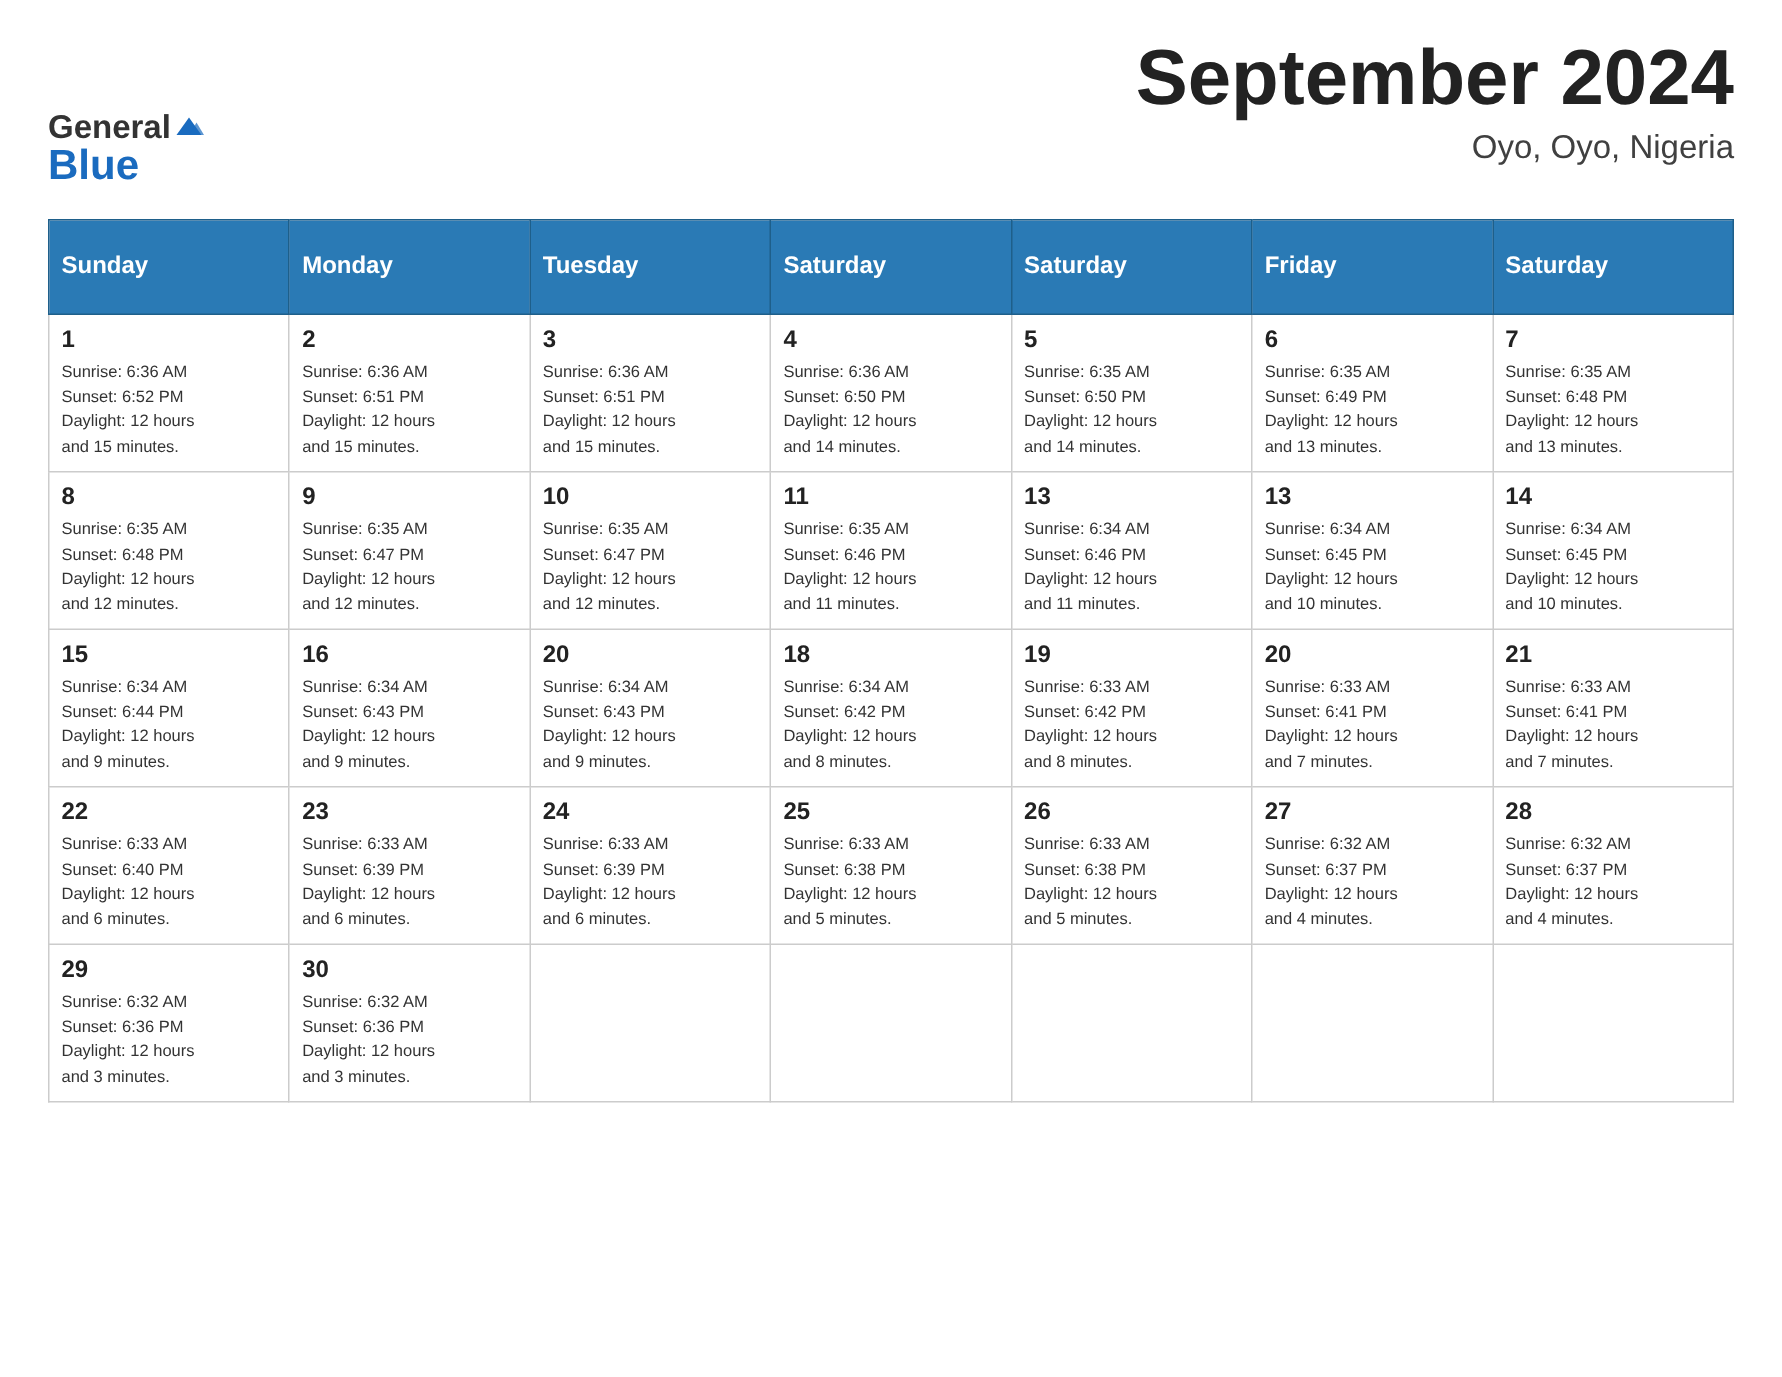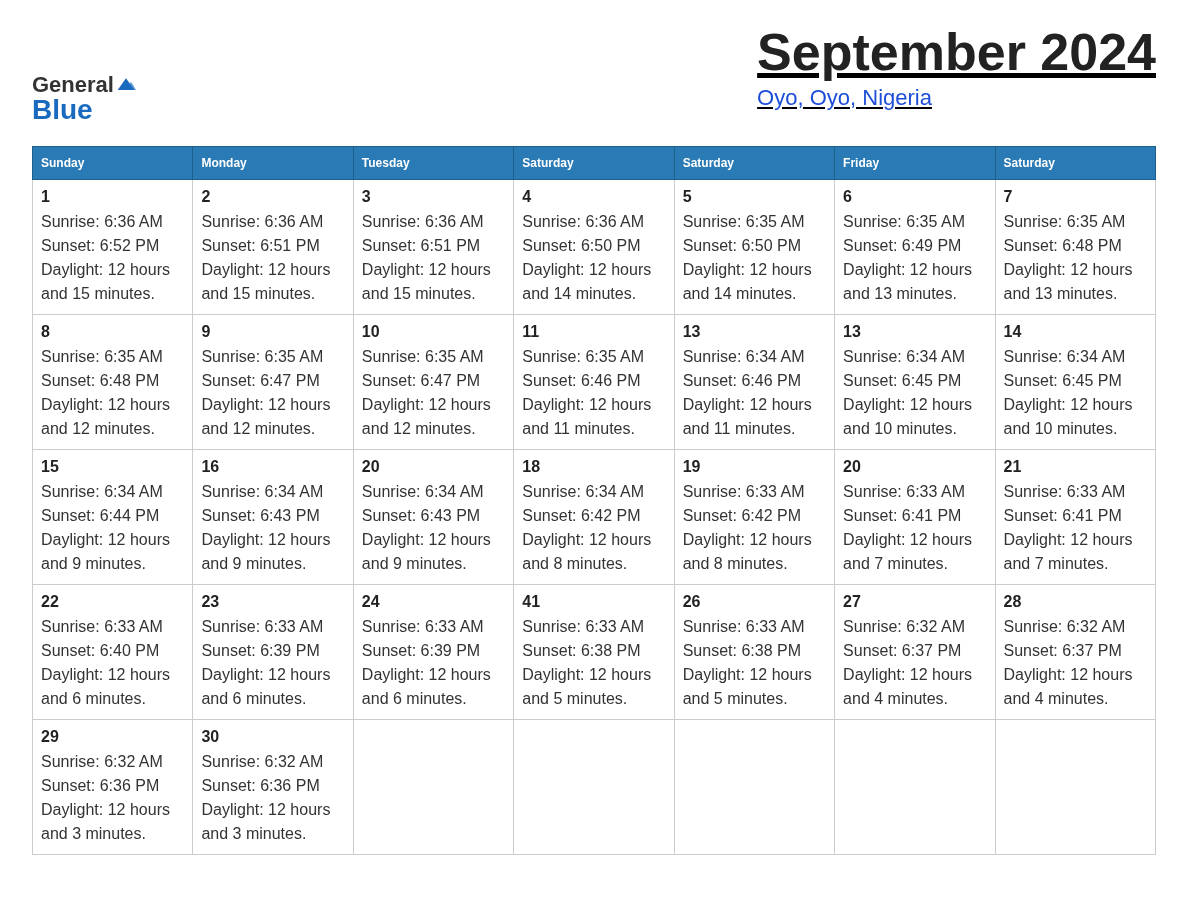--- a/index.html
+++ b/index.html
@@ -30,65 +30,64 @@
       font-size: 28px;
       font-weight: bold;
       color: #1a6bbf;
     }
     .logo-icon {
       width: 20px;
       height: 20px;
       margin-left: 2px;
     }
     .title-section {
-      text-align: left;
-      text-decoration: underline;
+      text-align: right;
     }
     .calendar-title {
       font-size: 52px;
       font-weight: bold;
       color: #222;
       line-height: 1.1;
     }
     .calendar-subtitle {
       font-size: 22px;
-      color: #1d4ed8;
+      color: #404040;
       margin-top: 4px;
     }
     .calendar-table {
       width: 100%;
       border-collapse: collapse;
       border: 1px solid #aaa;
     }
     .calendar-table th {
       background-color: #2a7ab5;
       color: #fff;
-      font-size: 12px;
+      font-size: 16px;
       font-weight: bold;
-      padding: 9px 8px;
+      padding: 22px 8px;
       text-align: left;
       border: 1px solid #1e5f8a;
     }
     .calendar-table td {
       vertical-align: top;
       padding: 8px;
       border: 1px solid #ccc;
       font-size: 13px;
       color: #333;
       min-height: 90px;
       width: calc(100% / 7);
     }
     .day-number {
       font-size: 16px;
       font-weight: bold;
       margin-bottom: 4px;
       color: #222;
     }
     .day-info {
-      font-size: 16px;
+      font-size: 11px;
       color: #333;
       line-height: 1.5;
     }
     .calendar-table tr td {
       background: #fff;
     }
     .calendar-table tbody tr:nth-child(odd) td {
       background: #fff;
     }
     .empty-cell {
@@ -347,21 +346,21 @@
         <td>
           <div class="day-number">24</div>
           <div class="day-info">
             Sunrise: 6:33 AM<br>
             Sunset: 6:39 PM<br>
             Daylight: 12 hours<br>
             and 6 minutes.
           </div>
         </td>
         <td>
-          <div class="day-number">41</div>
+          <div class="day-number">25</div>
           <div class="day-info">
             Sunrise: 6:33 AM<br>
             Sunset: 6:38 PM<br>
             Daylight: 12 hours<br>
             and 5 minutes.
           </div>
         </td>
         <td>
           <div class="day-number">26</div>
           <div class="day-info">

